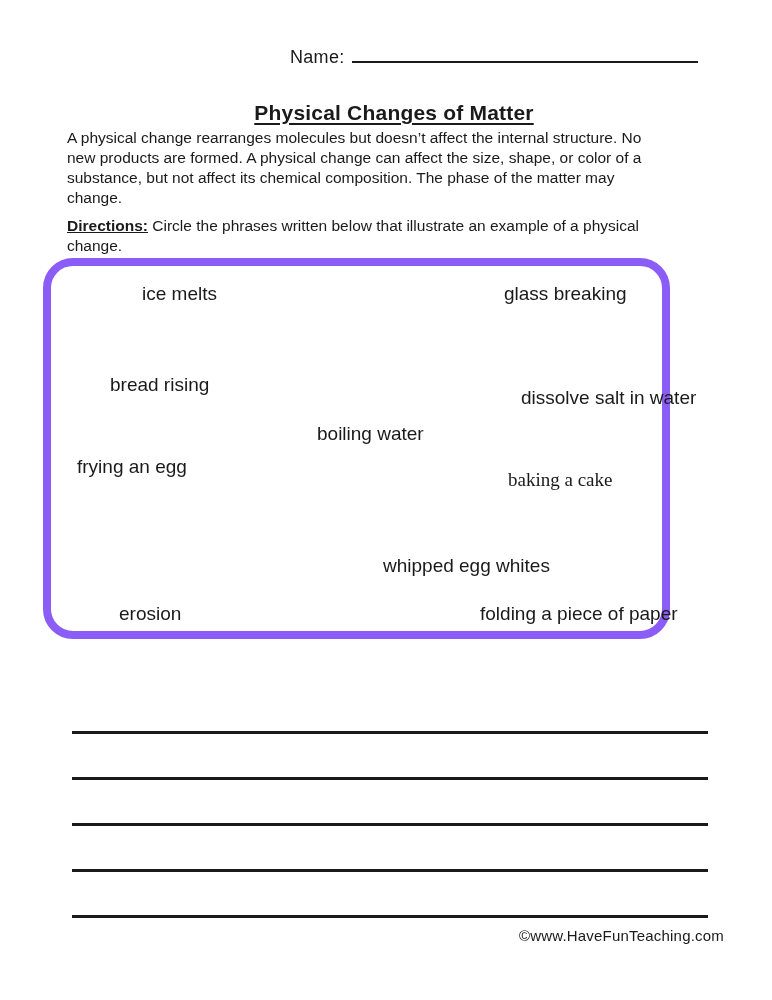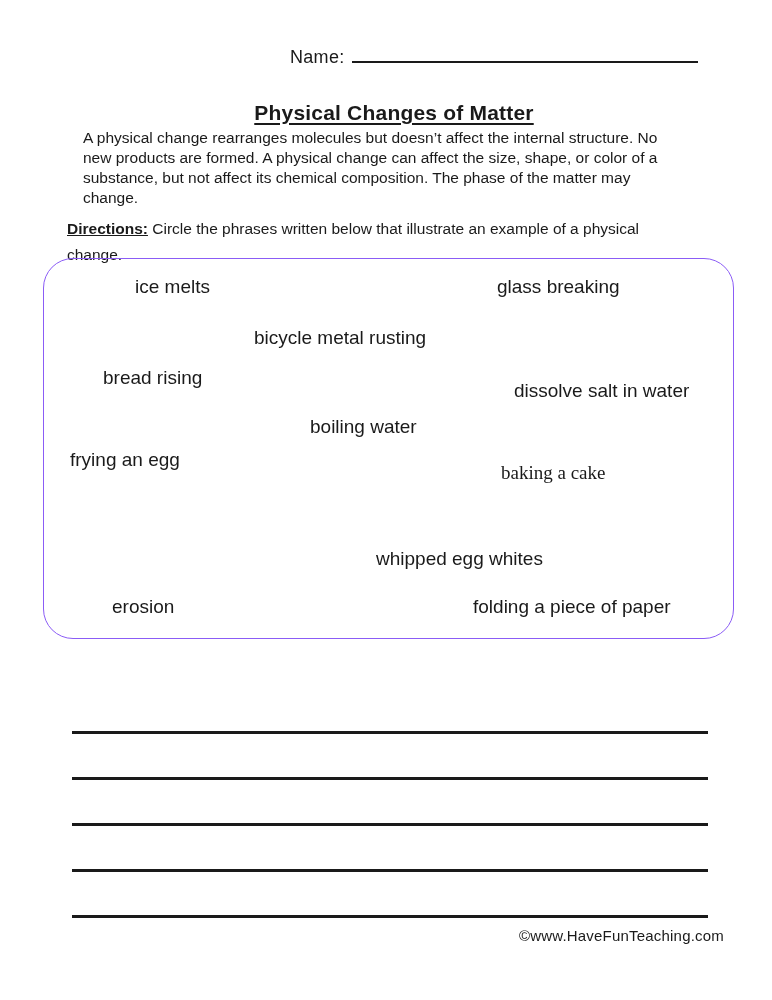--- a/index.html
+++ b/index.html
@@ -50,43 +50,42 @@
 
   
   .intro {
     position: absolute;
     top: 128px;
     left: 67px;
     width: 660px;
     font-size: 15.5px;
     line-height: 20px;
     white-space: pre-line;
-    margin-left: 16px;
   }
   .directions-1, .directions-2 {
     position: absolute;
     left: 67px;
     width: 660px;
     font-size: 15.5px;
-    line-height: 26px;
+    line-height: 20px;
   }
   .directions-1 { top: 216px; }
   .directions-2 { top: 655px; }
   .dir-label { font-weight: bold; text-decoration: underline; }
   .dir-text  { white-space: pre-line; }
 
   
   .phrase-box {
     position: absolute;
     left: 43px;
     top: 258px;
-    width: 691px;
+    width: 627px;
     height: 381px;
     box-sizing: border-box;
-    border: 1px solid #8b5cf6;
+    border: 8px solid #8b5cf6;
     border-radius: 30px;
   }
   .phrase {
     position: absolute;
     font-size: 19px;
     white-space: nowrap;
     cursor: pointer;
   }
   .ph-0  { left: 91px;  top: 17px;  }
   .ph-1  { left: 453px; top: 17px;  }
@@ -142,21 +141,20 @@
 
   <div class="directions-1">
     <span class="dir-label">Directions:</span>
     <span class="dir-text">Circle the phrases written below that illustrate an example of a physical
 change.</span>
   </div>
 
   <div class="phrase-box">
     <span class="phrase ph-0">ice melts</span>
     <span class="phrase ph-1">glass breaking</span>
-    <span class="phrase ph-2">bicycle metal rusting</span>
     <span class="phrase ph-3">bread rising</span>
     <span class="phrase ph-4">dissolve salt in water</span>
     <span class="phrase ph-5">boiling water</span>
     <span class="phrase ph-6">frying an egg</span>
     <span class="phrase ph-7">baking a cake</span>
     <span class="phrase ph-9">whipped egg whites</span>
     <span class="phrase ph-10">erosion</span>
     <span class="phrase ph-11">folding a piece of paper</span>
   </div>
 

